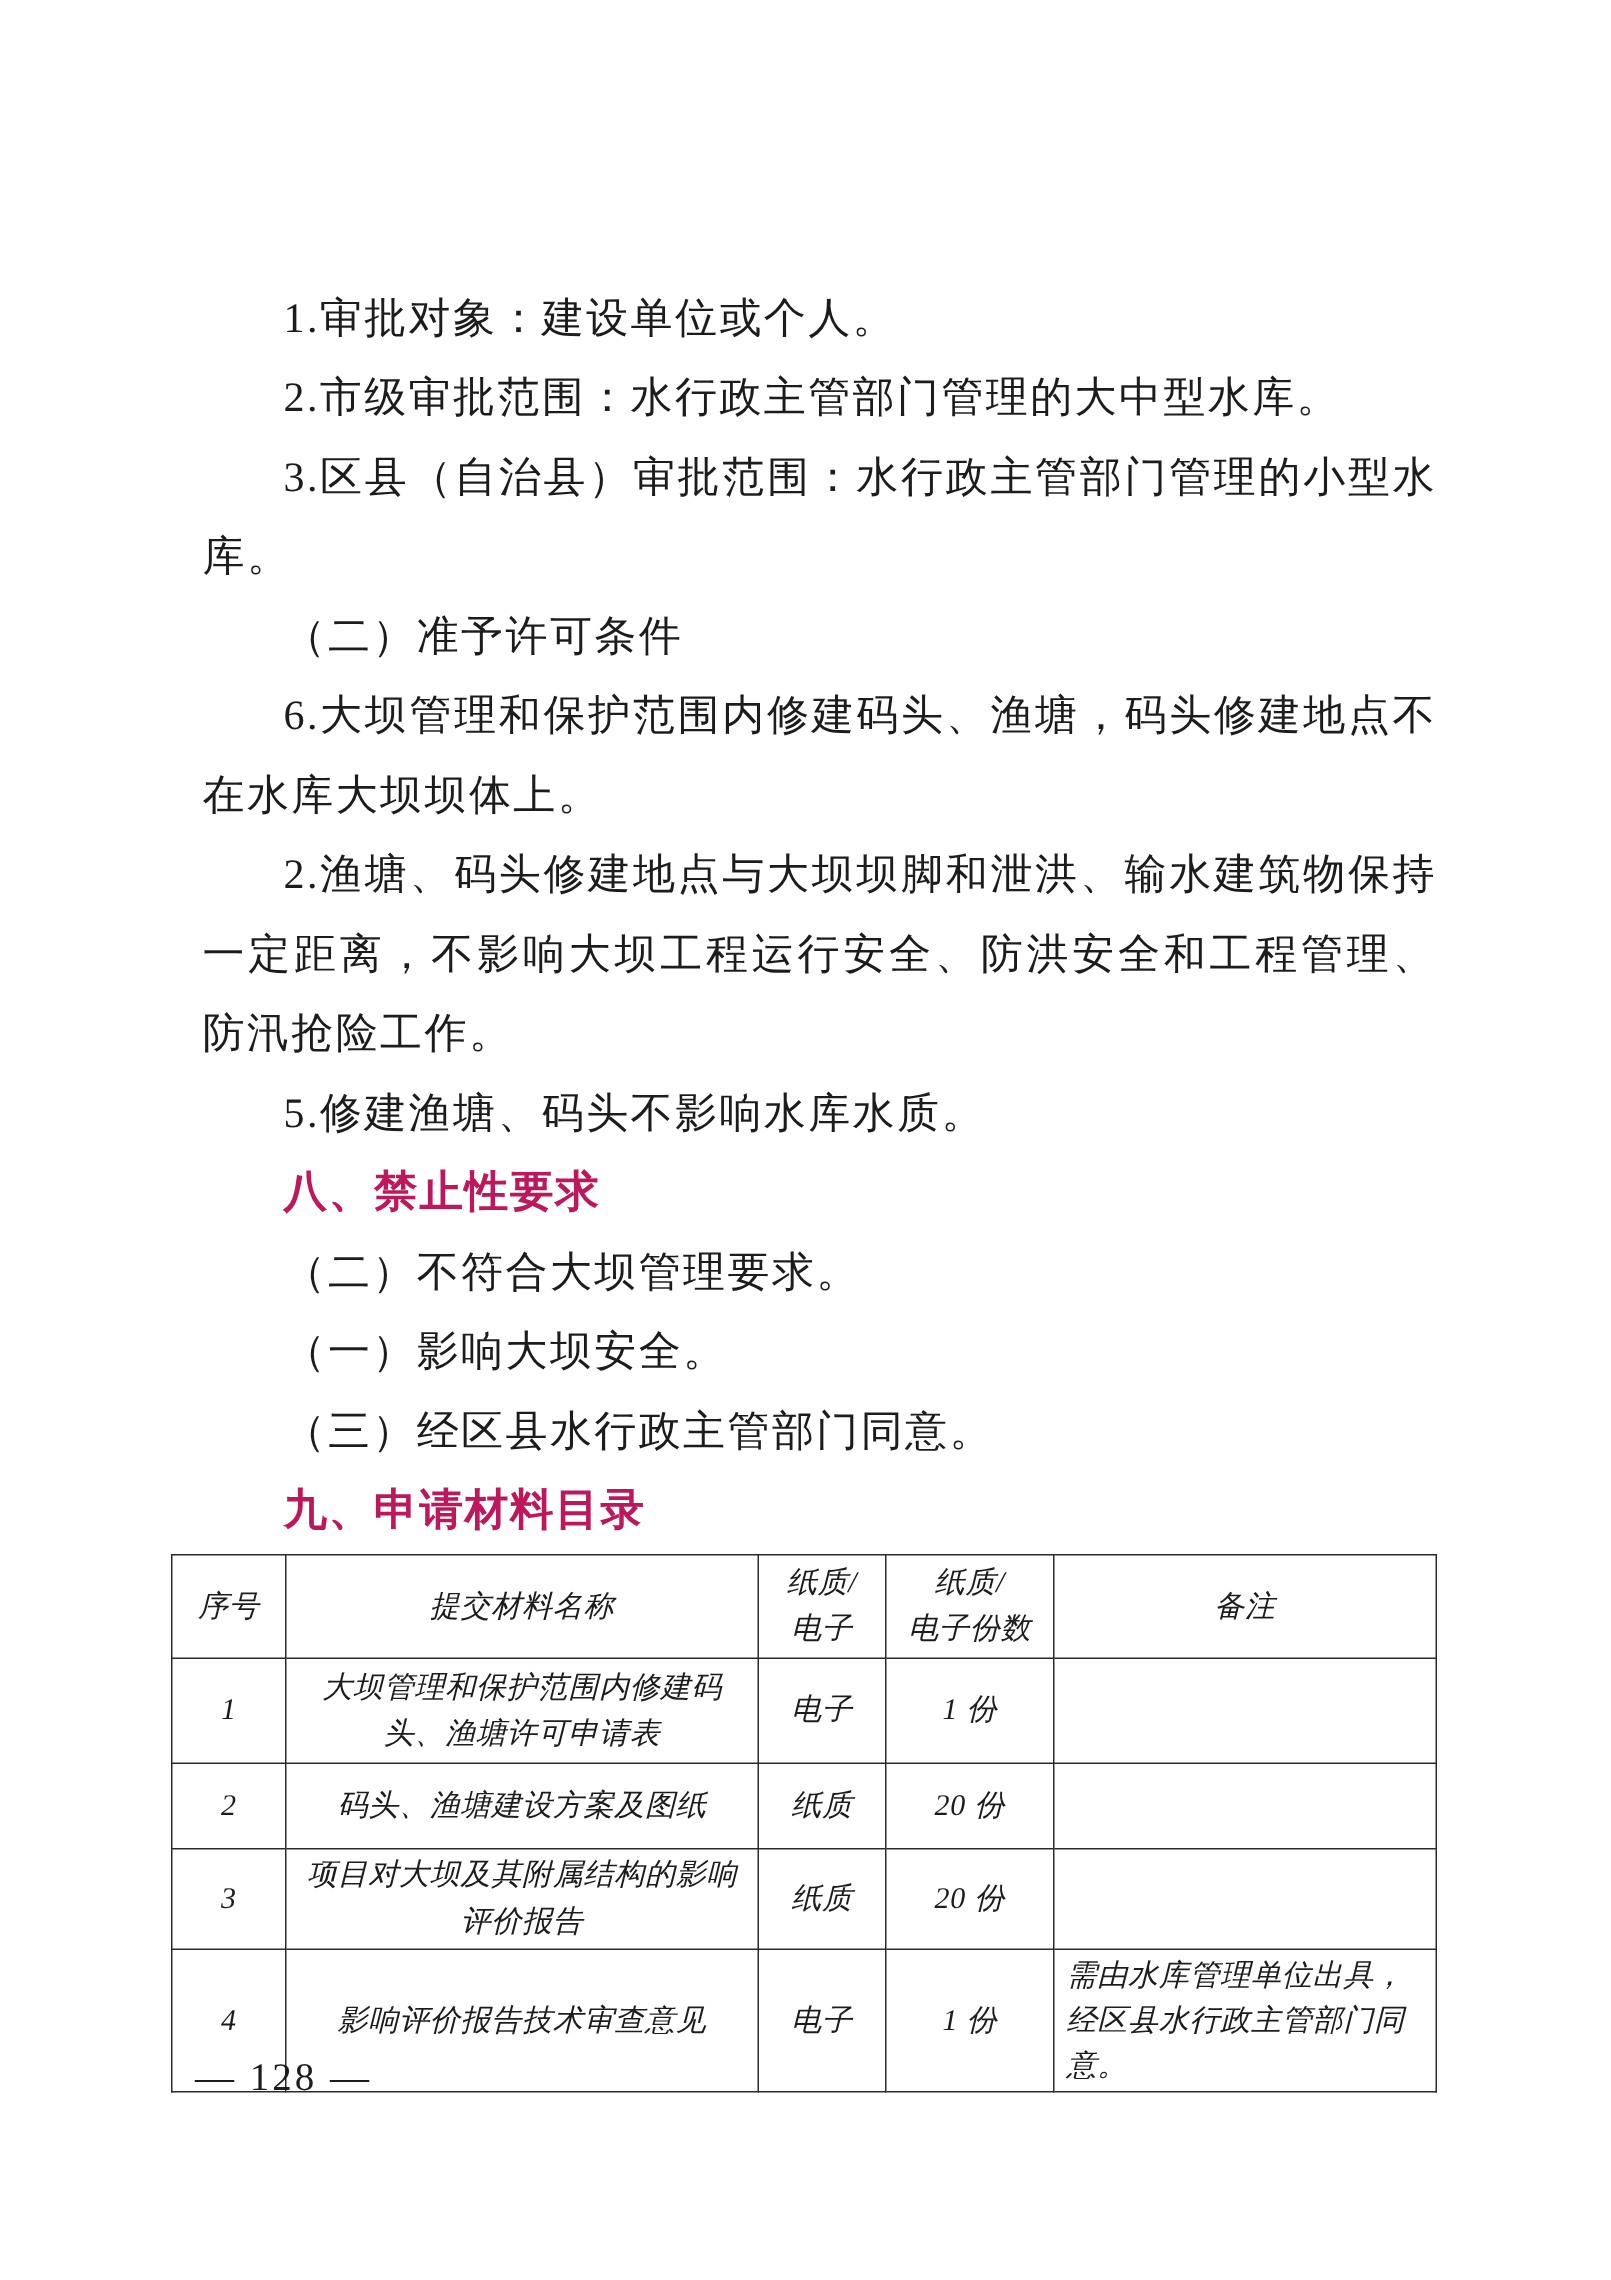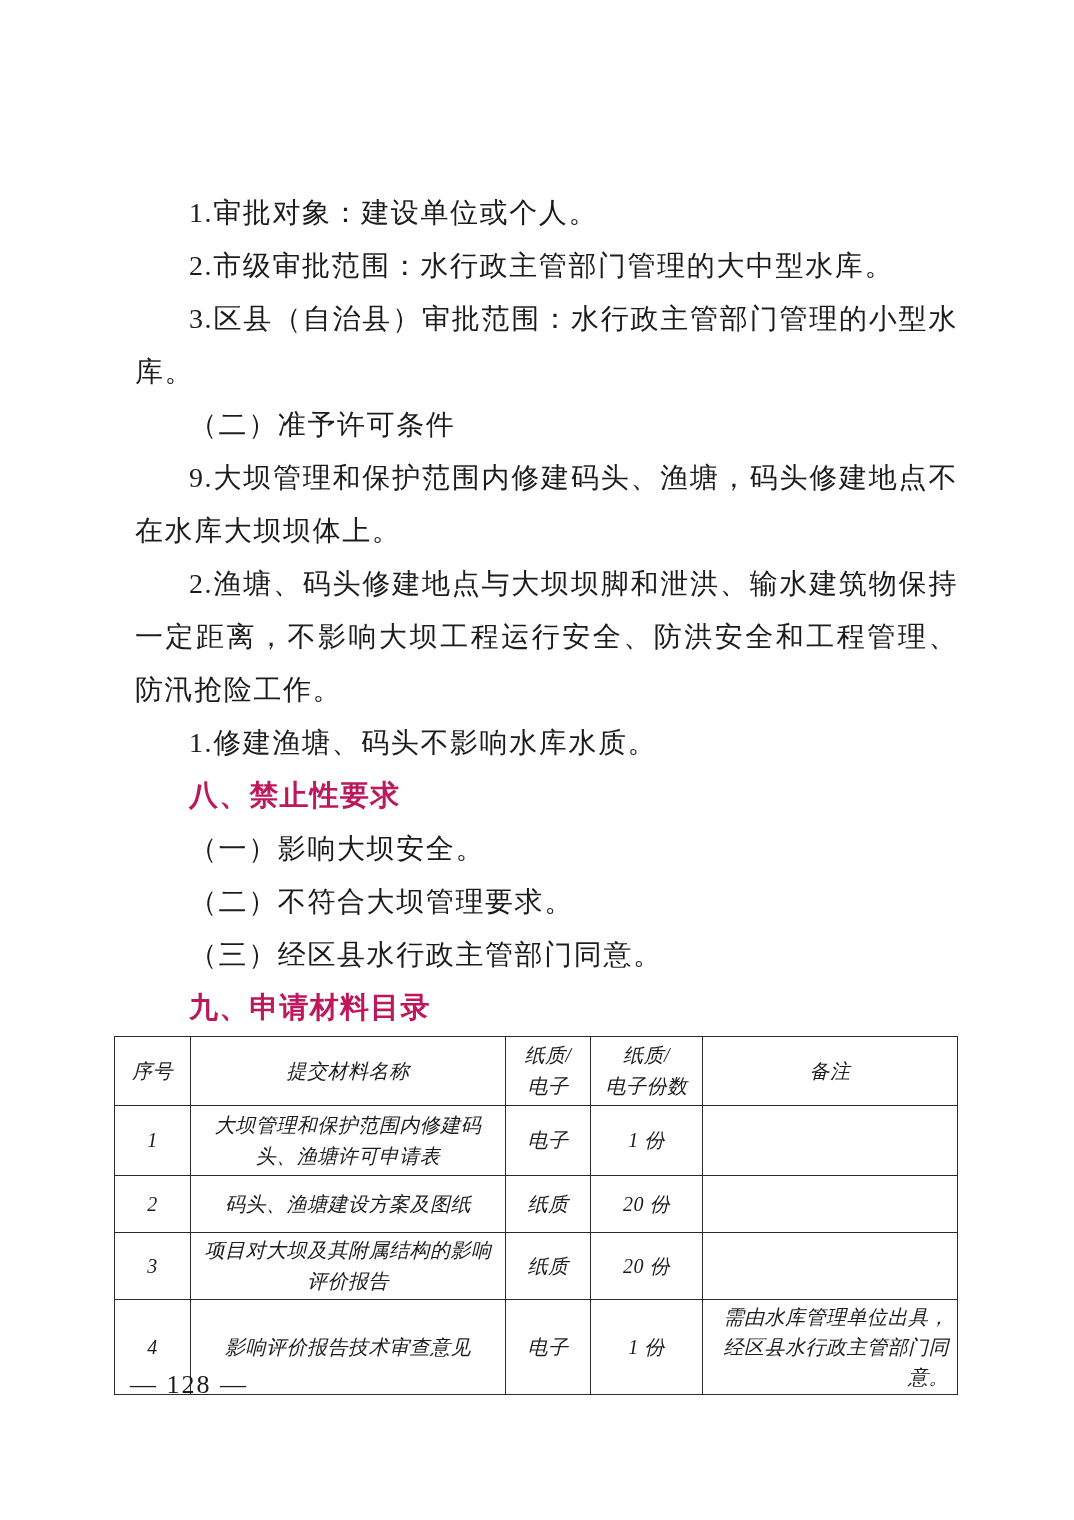--- a/index.html
+++ b/index.html
@@ -49,21 +49,21 @@
     font-size:20px;
     line-height:31px;
     text-align:center;
     vertical-align:middle;
     padding:2px 4px;
     letter-spacing:0.5px;
     overflow:hidden;
   }
   .doc-table .hline{display:block;}
   .doc-table td.note-cell{
-    text-align:right;
+    text-align:left;
     padding:2px 8px;
     line-height:30px;
   }
   tr.h-row{height:69px;}
   tr.r1{height:70px;}
   tr.r2{height:57px;}
   tr.r3{height:53px;}
   tr.r4{height:75px;}
   .footer{
     position:absolute;
@@ -77,26 +77,26 @@
 </head>
 <body>
 
 <div class="page">
 
   <div class="content">
     <p class="para">1.审批对象：建设单位或个人。</p>
     <p class="para">2.市级审批范围：水行政主管部门管理的大中型水库。</p>
     <p class="para">3.区县（自治县）审批范围：水行政主管部门管理的小型水库。</p>
     <p class="para">（二）准予许可条件</p>
-    <p class="para">9.大坝管理和保护范围内修建码头、渔塘，码头修建地点不在水库大坝坝体上。</p>
+    <p class="para">6.大坝管理和保护范围内修建码头、渔塘，码头修建地点不在水库大坝坝体上。</p>
     <p class="para">2.渔塘、码头修建地点与大坝坝脚和泄洪、输水建筑物保持一定距离，不影响大坝工程运行安全、防洪安全和工程管理、防汛抢险工作。</p>
-    <p class="para">1.修建渔塘、码头不影响水库水质。</p>
+    <p class="para">5.修建渔塘、码头不影响水库水质。</p>
     <h2 class="heading">八、禁止性要求</h2>
+    <p class="para">（二）不符合大坝管理要求。</p>
     <p class="para">（一）影响大坝安全。</p>
-    <p class="para">（二）不符合大坝管理要求。</p>
     <p class="para">（三）经区县水行政主管部门同意。</p>
     <h2 class="heading">九、申请材料目录</h2>
   </div>
 
   <table class="doc-table">
     <colgroup>
       <col style="width:76px">
       <col style="width:315px">
       <col style="width:85px">
       <col style="width:112px">

